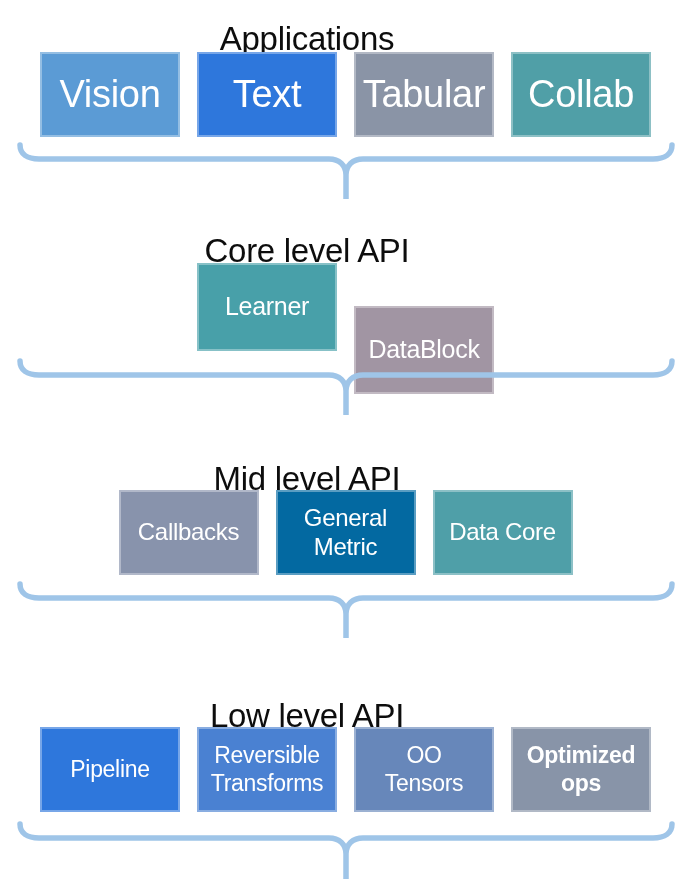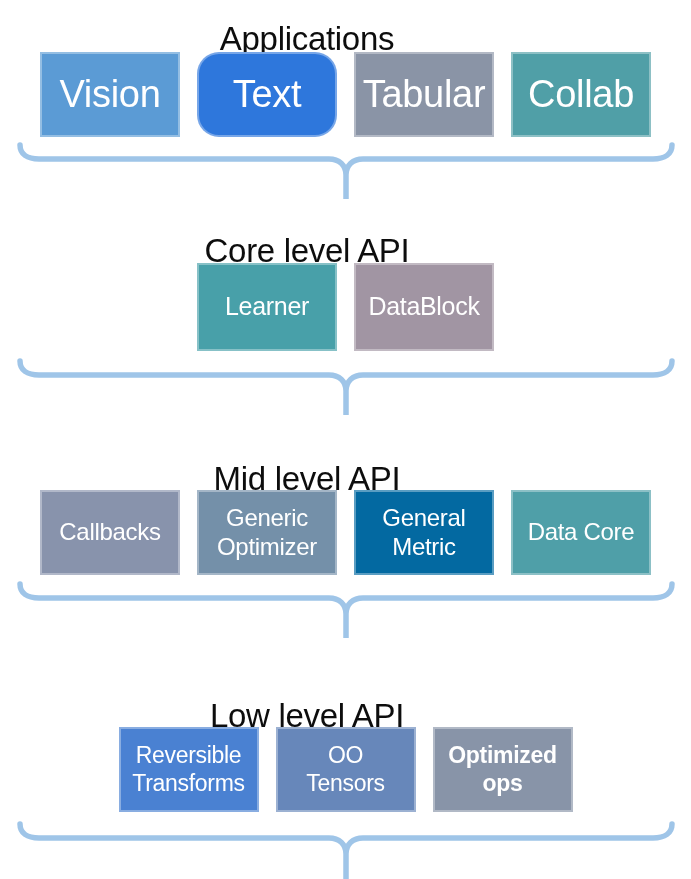--- a/index.html
+++ b/index.html
@@ -62,50 +62,50 @@
   }
 </style>
 </head>
 <body>
 
 <div class="stage">
 
   <div class="sec-title" style="top:2px">Applications</div>
   <div class="row row-1" style="top:52px">
     <div class="box" style="background-color: rgb(91, 155, 213);">Vision</div>
-    <div class="box" style="background-color: rgb(46, 119, 220); border-radius: 22px;">Text</div>
+    <div class="box" style="background-color: rgb(46, 119, 220);">Text</div>
     <div class="box" style="background-color: rgb(138, 148, 166);">Tabular</div>
     <div class="box" style="background-color: rgb(80, 159, 167);">Collab</div>
   </div>
   <svg class="brace" style="top:142px" viewBox="0 0 662 60" aria-hidden="true">
     <path d="M 5,3 C 5,12 12,17 24,17 L 314,17 C 324,17 331,23 331,33 L 331,57 L 331,33 C 331,23 338,17 348,17 L 638,17 C 650,17 657,12 657,3" stroke="#9FC5E8"></path>
   </svg>
 
   <div class="sec-title" style="top:214px">Core level API</div>
   <div class="row row-2" style="top:263px">
     <div class="box" style="background-color: rgb(72, 160, 169);">Learner</div>
-    <div class="box" style="background-color: rgb(161, 149, 163);">DataBlock</div>
+    <div class="box" style="background-color: rgb(161, 149, 163); margin-top: 43px;">DataBlock</div>
   </div>
   <svg class="brace" style="top:358px" viewBox="0 0 662 60" aria-hidden="true">
     <path d="M 5,3 C 5,12 12,17 24,17 L 314,17 C 324,17 331,23 331,33 L 331,57 L 331,33 C 331,23 338,17 348,17 L 638,17 C 650,17 657,12 657,3" stroke="#9FC5E8"></path>
   </svg>
 
   <div class="sec-title" style="top:442px">Mid level API</div>
   <div class="row row-3" style="top:490px">
     <div class="box" style="background-color: rgb(136, 147, 172);">Callbacks</div>
-    <div class="box" style="background-color: rgb(116, 144, 169);">Generic Optimizer</div>
     <div class="box" style="background-color: #0369a1;">General Metric</div>
     <div class="box" style="background-color: rgb(79, 159, 168);">Data Core</div>
   </div>
   <svg class="brace" style="top:581px" viewBox="0 0 662 60" aria-hidden="true">
     <path d="M 5,3 C 5,12 12,17 24,17 L 314,17 C 324,17 331,23 331,33 L 331,57 L 331,33 C 331,23 338,17 348,17 L 638,17 C 650,17 657,12 657,3" stroke="#9FC5E8"></path>
   </svg>
 
   <div class="sec-title" style="top:679px">Low level API</div>
   <div class="row row-4" style="top:727px">
+    <div class="box" style="background-color: rgb(46, 119, 220);">Pipeline</div>
     <div class="box" style="background-color: rgb(74, 129, 210);">Reversible Transforms</div>
     <div class="box" style="background-color: rgb(103, 135, 186);">OO Tensors</div>
     <div class="box" style="background-color: rgb(136, 148, 168); font-weight: bold;">Optimized ops</div>
   </div>
   <svg class="brace" style="top:821px" viewBox="0 0 662 60" aria-hidden="true">
     <path d="M 5,3 C 5,12 12,17 24,17 L 314,17 C 324,17 331,23 331,33 L 331,60 L 331,33 C 331,23 338,17 348,17 L 638,17 C 650,17 657,12 657,3" stroke="#9FC5E8"></path>
   </svg>
 
 </div>
 

